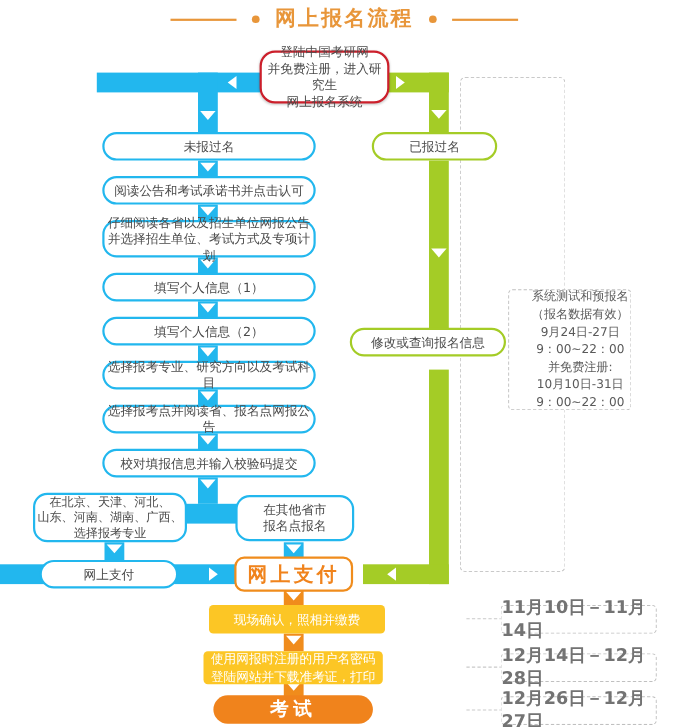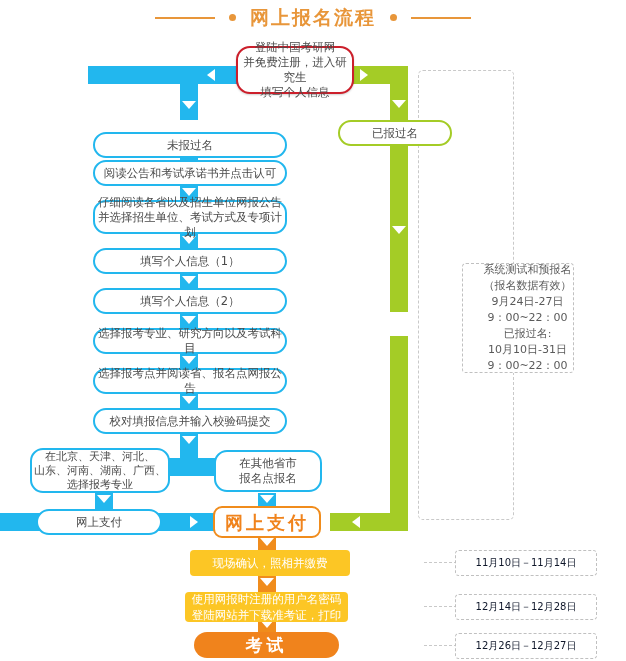--- a/index.html
+++ b/index.html
@@ -76,22 +76,23 @@
     display:flex;flex-direction:column;align-items:center;justify-content:center;
     color:#5a5a5a;font-size:11px;line-height:16px;text-align:center;
     font-family:"DejaVu Sans","Liberation Sans",sans-serif;
     white-space:pre-line;
     padding-left:19px;
   }
   .date-box{
     position:absolute;box-sizing:border-box;
     border:1px dashed #c0c0c0;border-radius:4px;background:#fff;
     display:flex;align-items:center;justify-content:center;
-    color:#0f172a;font-size:10px;
-    font-family:"DejaVu Sans","Liberation Sans",sans-serif;
+    color:#737373;font-size:16px;
+    font-family:"DejaVu Sans","Liberation Sans",sans-serif;
+    font-weight:bold;
   }
   .dash-h{position:absolute;border-top:1px dashed #c9c9c9;height:0;}
   .dash-v{position:absolute;border-left:1px dashed #c9c9c9;width:0;}
   .sep{height:7px;}
 </style>
 </head>
 <body>
 
 <div id="stage">
 
@@ -169,41 +170,42 @@
   <div class="bar bar-orange abs" style="left:258px;top:620px;width:18px;height:14px;"></div>
   <div class="tri tri-down" style="left:260px;top:620px;"></div>
 
   <div class="dash-v" style="left:466px;top:290px;height:0;"></div>
   <div class="dash-h" style="left:424px;top:562px;width:38px;"></div>
   <div class="dash-h" style="left:424px;top:606px;width:38px;"></div>
   <div class="dash-h" style="left:424px;top:645px;width:38px;"></div>
 
   <div class="node node-red" style="left:236px;top:46px;width:118px;height:48px;">登陆中国考研网
 并免费注册，进入研究生
-填写个人信息</div>
-
-  <div class="node node-blue" style="left:93px;top:132px;width:194px;height:26px;">未报过名</div>
+网上报名系统</div>
+
+  <div class="node node-blue" style="left:93px;top:120px;width:194px;height:26px;">未报过名</div>
 
   <div class="node node-green" style="left:338px;top:120px;width:114px;height:26px;">已报过名</div>
 
   <div class="node node-blue" style="left:93px;top:160px;width:194px;height:26px;">阅读公告和考试承诺书并点击认可</div>
 
   <div class="node node-blue" style="left:93px;top:200px;width:194px;height:34px;">仔细阅读各省以及招生单位网报公告
 并选择招生单位、考试方式及专项计划</div>
 
   <div class="node node-blue" style="left:93px;top:248px;width:194px;height:26px;">填写个人信息（1）</div>
 
   <div class="node node-blue" style="left:93px;top:288px;width:194px;height:26px;">填写个人信息（2）</div>
 
   <div class="node node-blue" style="left:93px;top:328px;width:194px;height:26px;">选择报考专业、研究方向以及考试科目</div>
 
   <div class="node node-blue" style="left:93px;top:368px;width:194px;height:26px;">选择报考点并阅读省、报名点网报公告</div>
 
   <div class="node node-blue" style="left:93px;top:408px;width:194px;height:26px;">校对填报信息并输入校验码提交</div>
 
+  <div class="node node-green" style="left:318px;top:298px;width:142px;height:26px;">修改或查询报名信息</div>
 
   <div class="node node-blue" style="left:30px;top:448px;width:140px;height:45px;font-size:11px;line-height:14px;">在北京、天津、河北、
 山东、河南、湖南、广西、
 选择报考专业</div>
 
   <div class="node node-blue" style="left:214px;top:450px;width:108px;height:42px;">在其他省市
 报名点报名</div>
 
   <div class="node node-blue" style="left:36px;top:509px;width:126px;height:26px;">网上支付</div>
 
@@ -215,21 +217,21 @@
 登陆网站并下载准考证，打印</div>
 
   <div class="node node-orange-solid" style="left:194px;top:632px;width:145px;height:26px;">考试</div>
 
   <div class="info-box" style="left:462px;top:263px;width:112px;height:110px;">
     <div>系统测试和预报名</div>
     <div>（报名数据有效）</div>
     <div>9月24日-27日</div>
     <div>9：00~22：00</div>
     <div class="sep"></div>
-    <div>已报过名:</div>
+    <div>并免费注册:</div>
     <div>10月10日-31日</div>
     <div>9：00~22：00</div>
   </div>
 
   <div class="date-box" style="left:455px;top:550px;width:142px;height:26px;">11月10日－11月14日</div>
 
   <div class="date-box" style="left:455px;top:594px;width:142px;height:26px;">12月14日－12月28日</div>
 
   <div class="date-box" style="left:455px;top:633px;width:142px;height:26px;">12月26日－12月27日</div>
 

